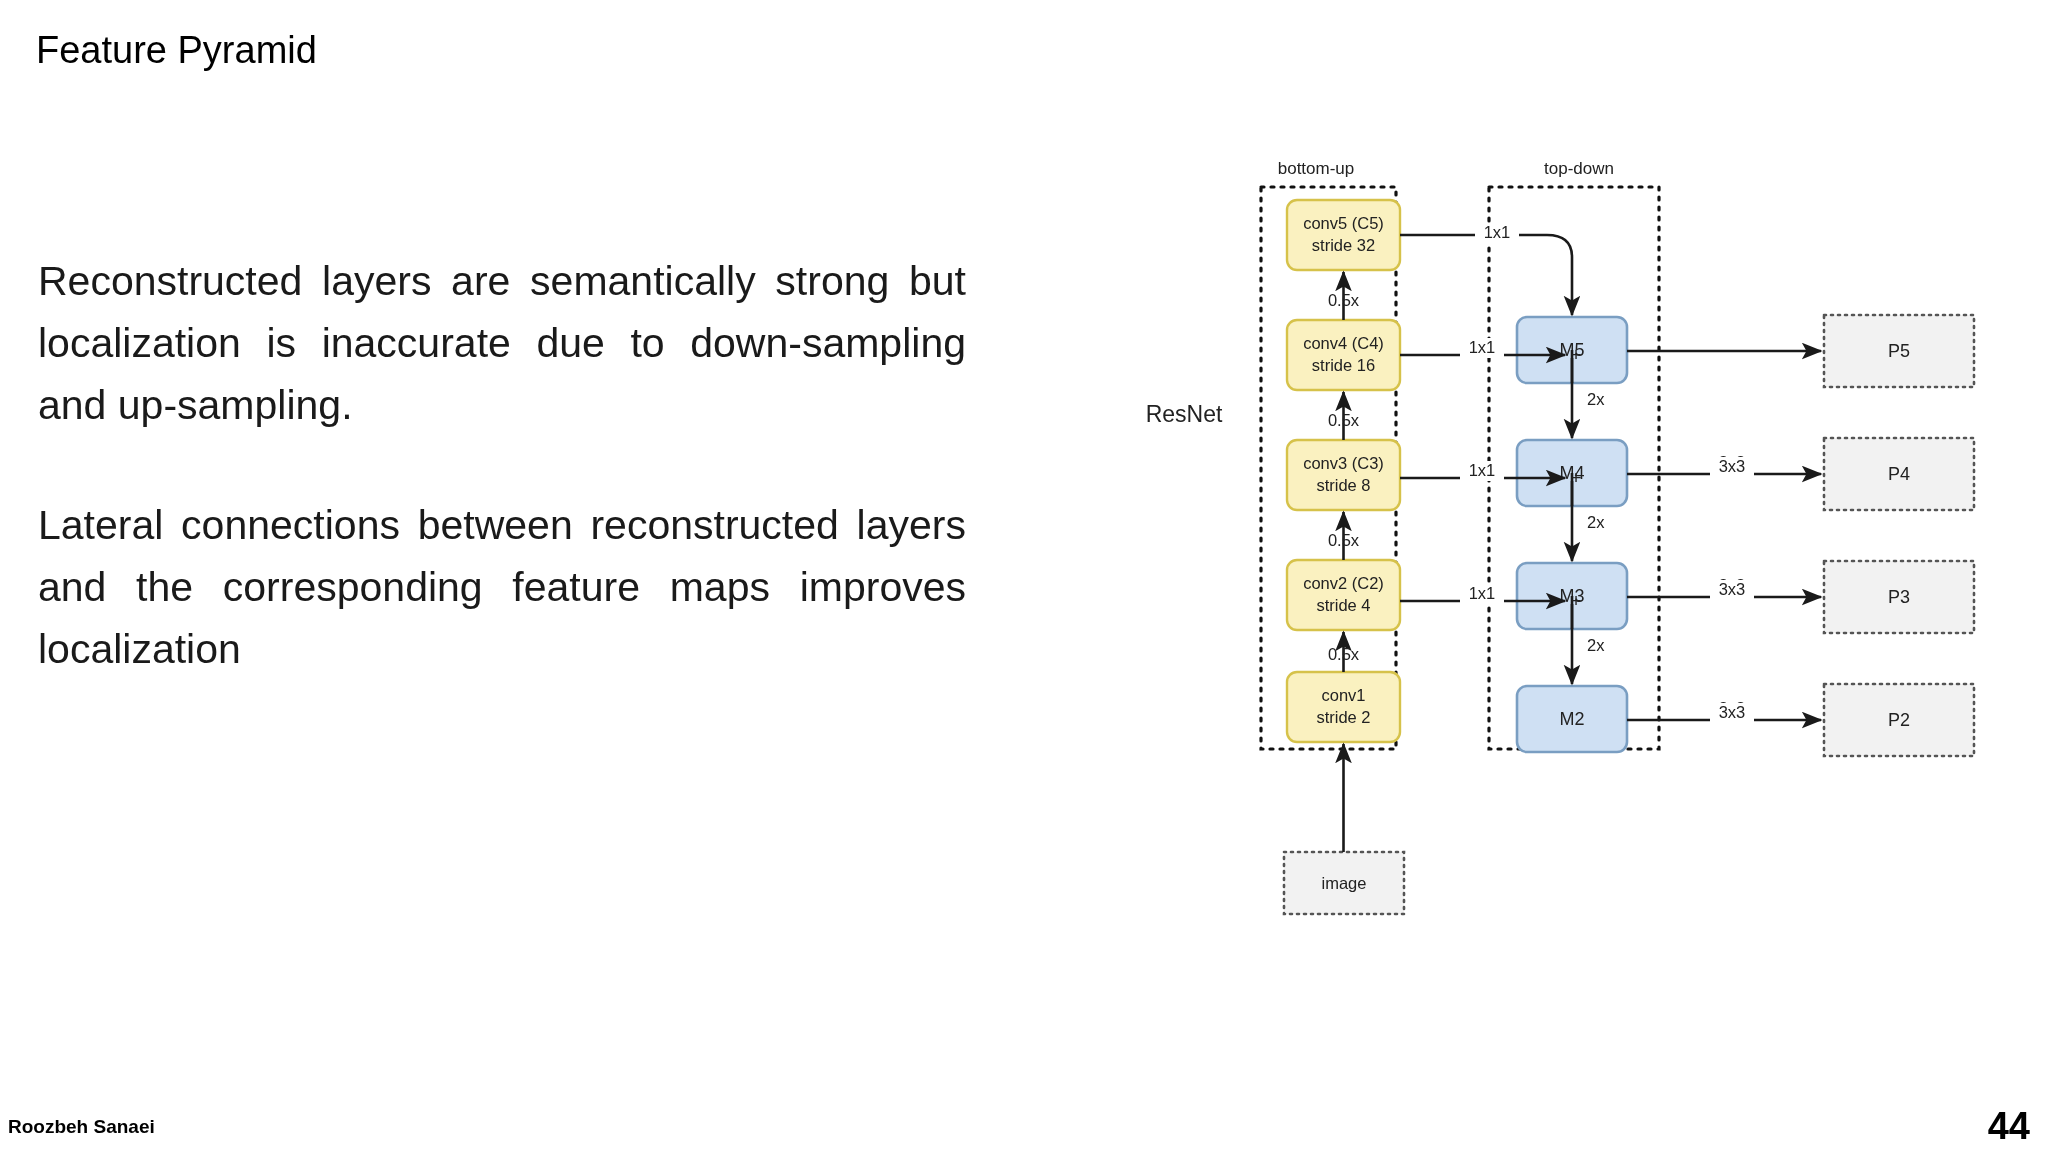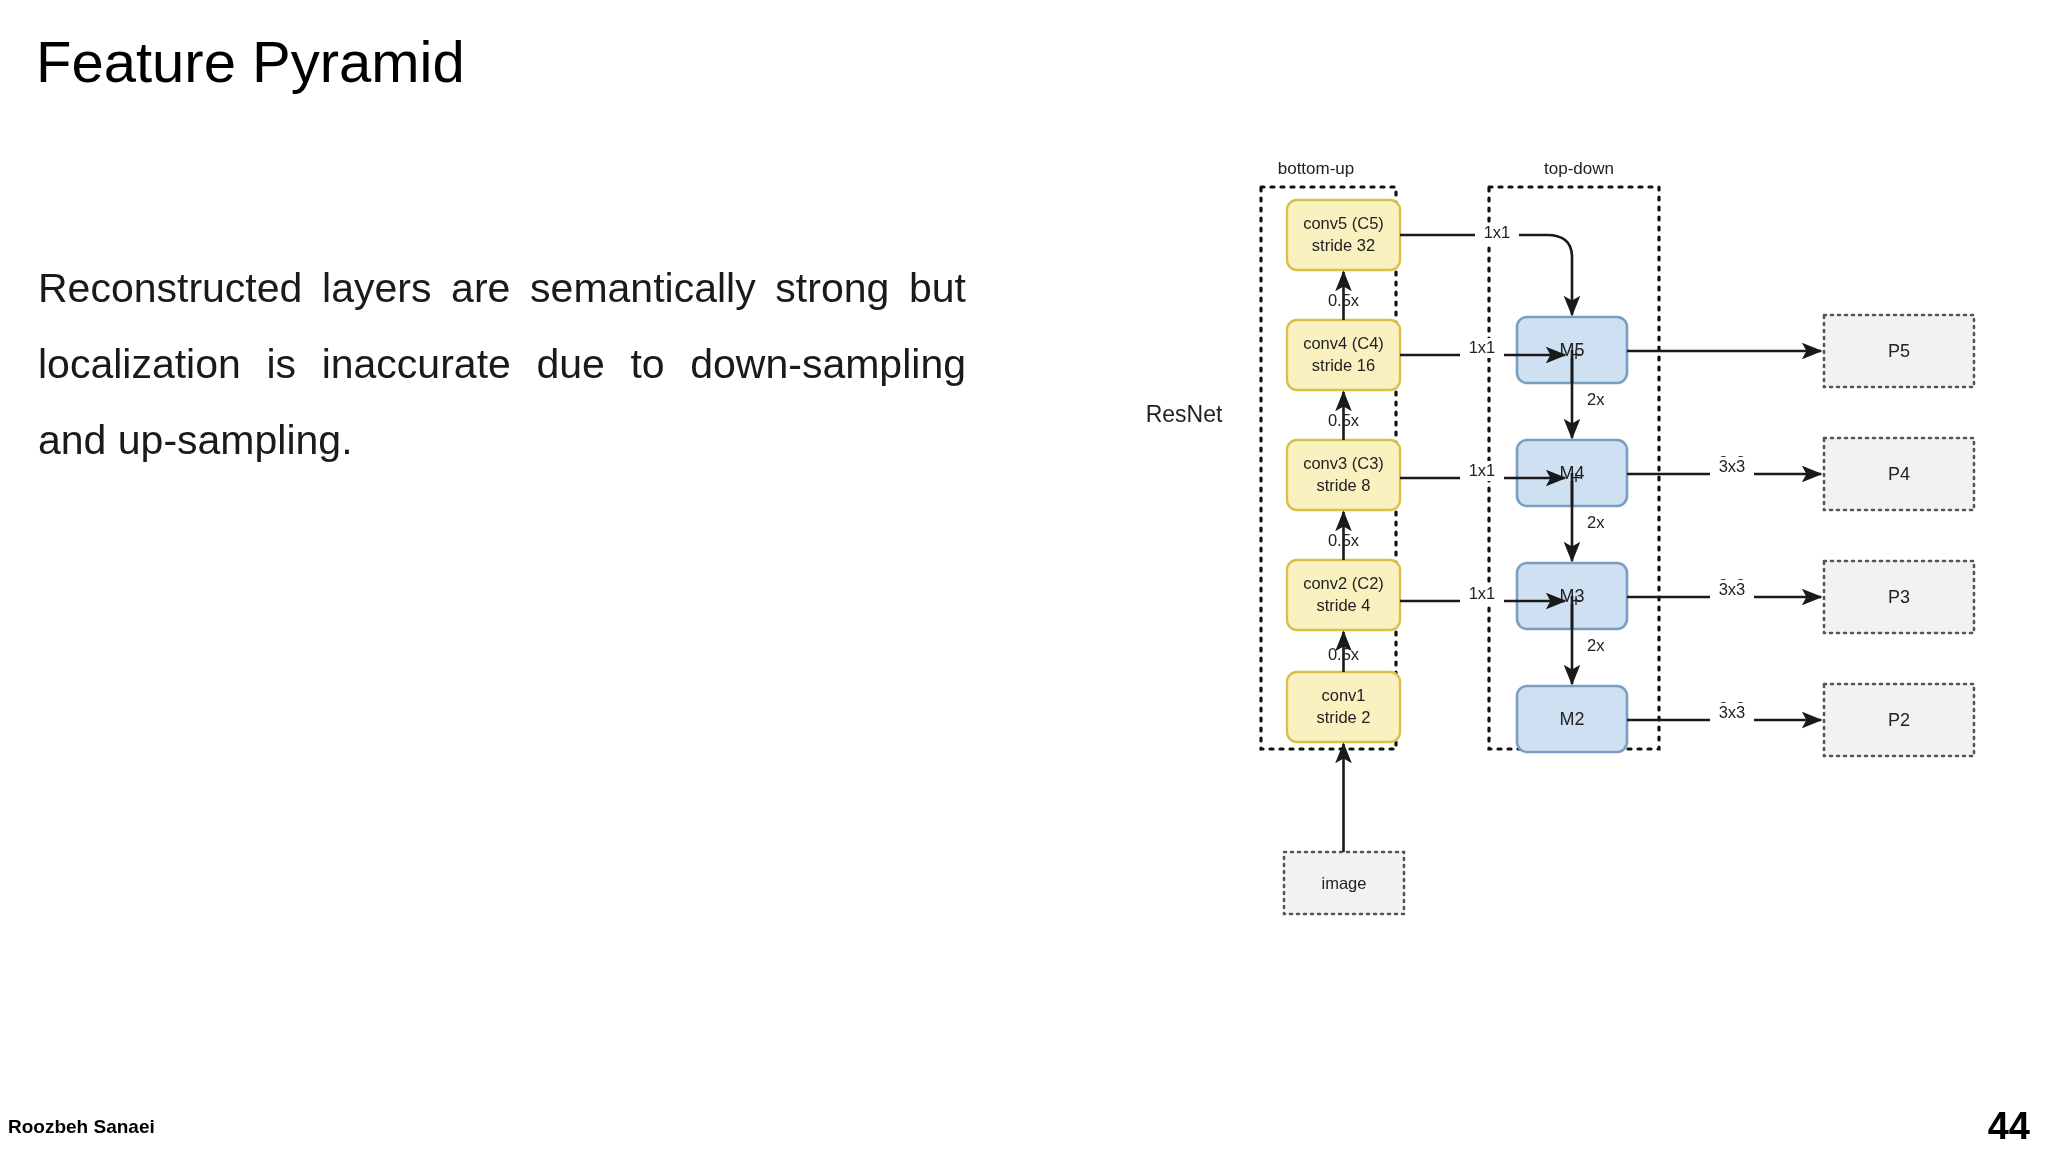--- a/index.html
+++ b/index.html
@@ -11,37 +11,37 @@
     color:#000000;
     overflow:hidden;
     position:relative;
   }
   .slide{position:absolute;inset:0;}
 
   
   .title{
     position:absolute;
     left:36px; top:30px;
-    font-size:58px;
+    font-size:38px;
     font-weight:400;
     letter-spacing:0px;
     color:#000;
     line-height:1.1;
     white-space:nowrap;
   }
 
   
   .body-col{
     position:absolute;
     left:38px; top:250px;
     width:928px;
   }
   .para{
     font-size:41px;
-    line-height:76px;
+    line-height:62px;
     text-align:justify;
     text-justify:inter-word;
     color:#1a1a1a;
     margin:0;
   }
   .para + .para{margin-top:58px;}
 
   
   .footer-author{
     position:absolute;
@@ -71,20 +71,21 @@
 </style>
 </head>
 <body>
 
 <div class="slide">
 
   <div class="title">Feature Pyramid</div>
 
   <div class="body-col">
     <p class="para">Reconstructed layers are semantically strong but localization is inaccurate due to down-sampling and up-sampling.</p>
+    <p class="para">Lateral connections between reconstructed layers and the corresponding feature maps improves localization</p>
   </div>
 
   <div class="footer-author">Roozbeh Sanaei</div>
   <div class="footer-page">44</div>
 
   <div class="diagram">
     <svg width="930" height="960" viewBox="0 0 930 960" xmlns="http://www.w3.org/2000/svg">
       <defs>
         <marker id="arrow" markerWidth="9" markerHeight="9" refX="7.4" refY="3.2" orient="auto" markerUnits="strokeWidth">
           <path d="M0,0 L8,3.2 L0,6.4 L1.8,3.2 z" fill="#1a1a1a"></path>

